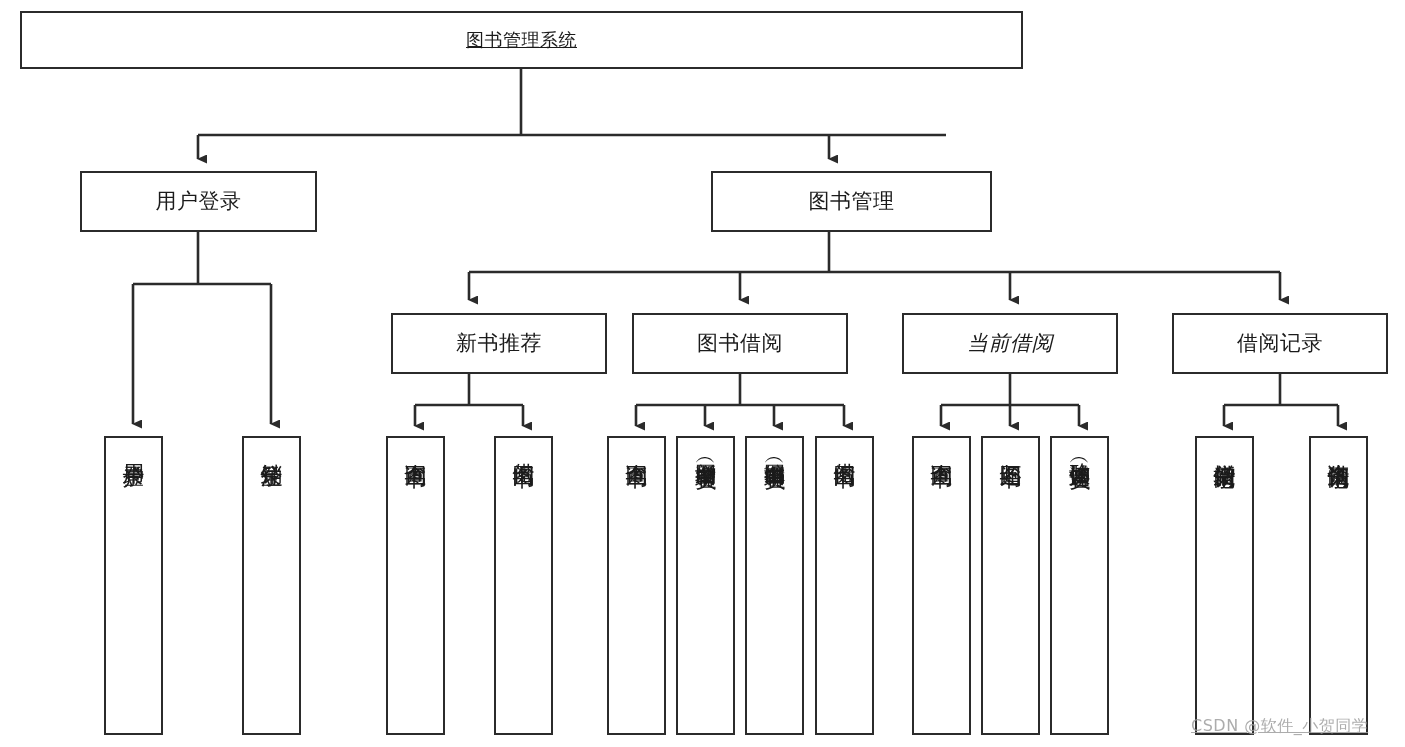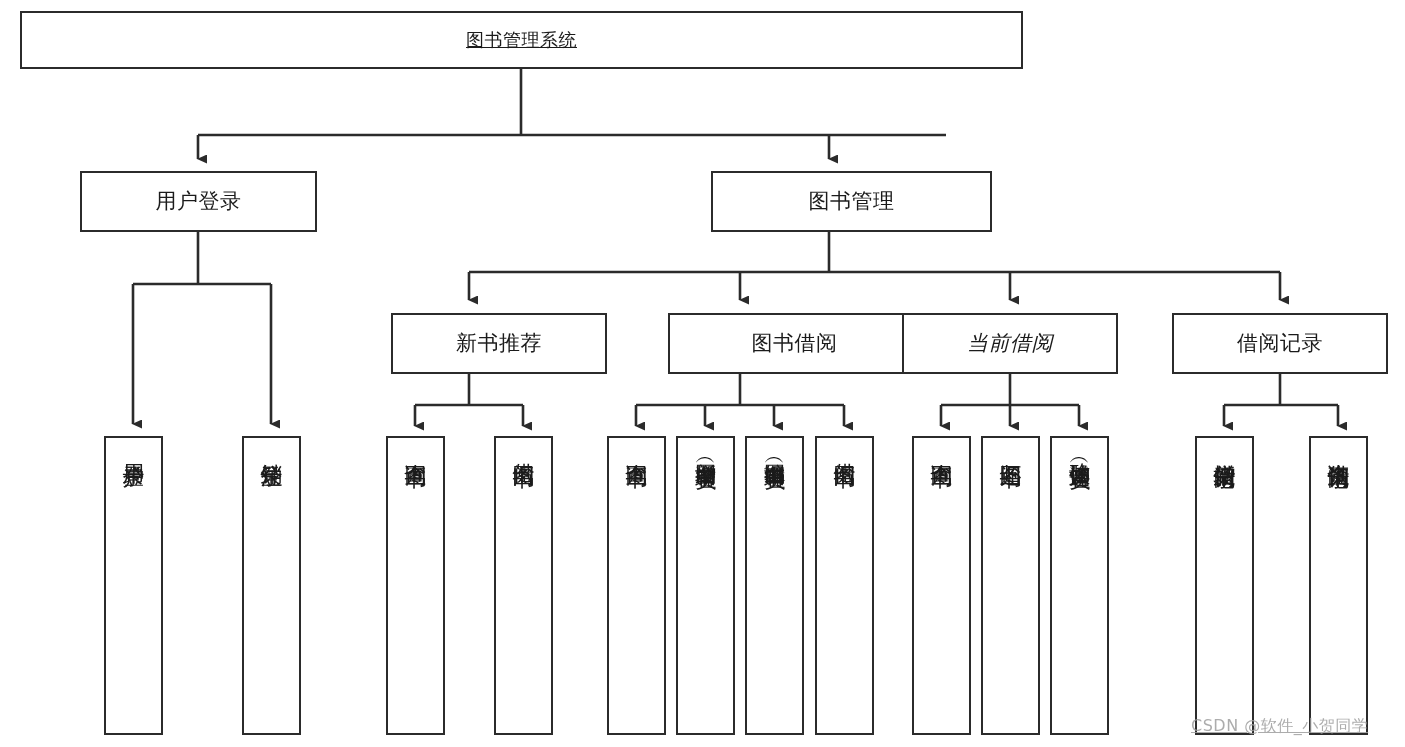--- a/index.html
+++ b/index.html
@@ -142,21 +142,21 @@
   <div class="node h" style="left:80px; top:171px; width:237px; height:61px;">
     <span class="node-label">用户登录</span>
   </div>
   <div class="node h" style="left:711px; top:171px; width:281px; height:61px;">
     <span class="node-label">图书管理</span>
   </div>
 
   <div class="node h" style="left:362px; top:313px; width:216px; height:61px;margin-left:29px;">
     <span class="node-label">新书推荐</span>
   </div>
-  <div class="node h" style="left:668px; top:313px; width:253px; height:61px;">
+  <div class="node h" style="left:632px; top:313px; width:216px; height:61px;">
     <span class="node-label">图书借阅</span>
   </div>
   <div class="node h" style="left:902px; top:313px; width:216px; height:61px;font-style:italic;">
     <span class="node-label">当前借阅</span>
   </div>
   <div class="node h" style="left:1172px; top:313px; width:216px; height:61px;">
     <span class="node-label">借阅记录</span>
   </div>
 
   <div class="node v" style="left:104px; top:436px; width:59px; height:299px;">

